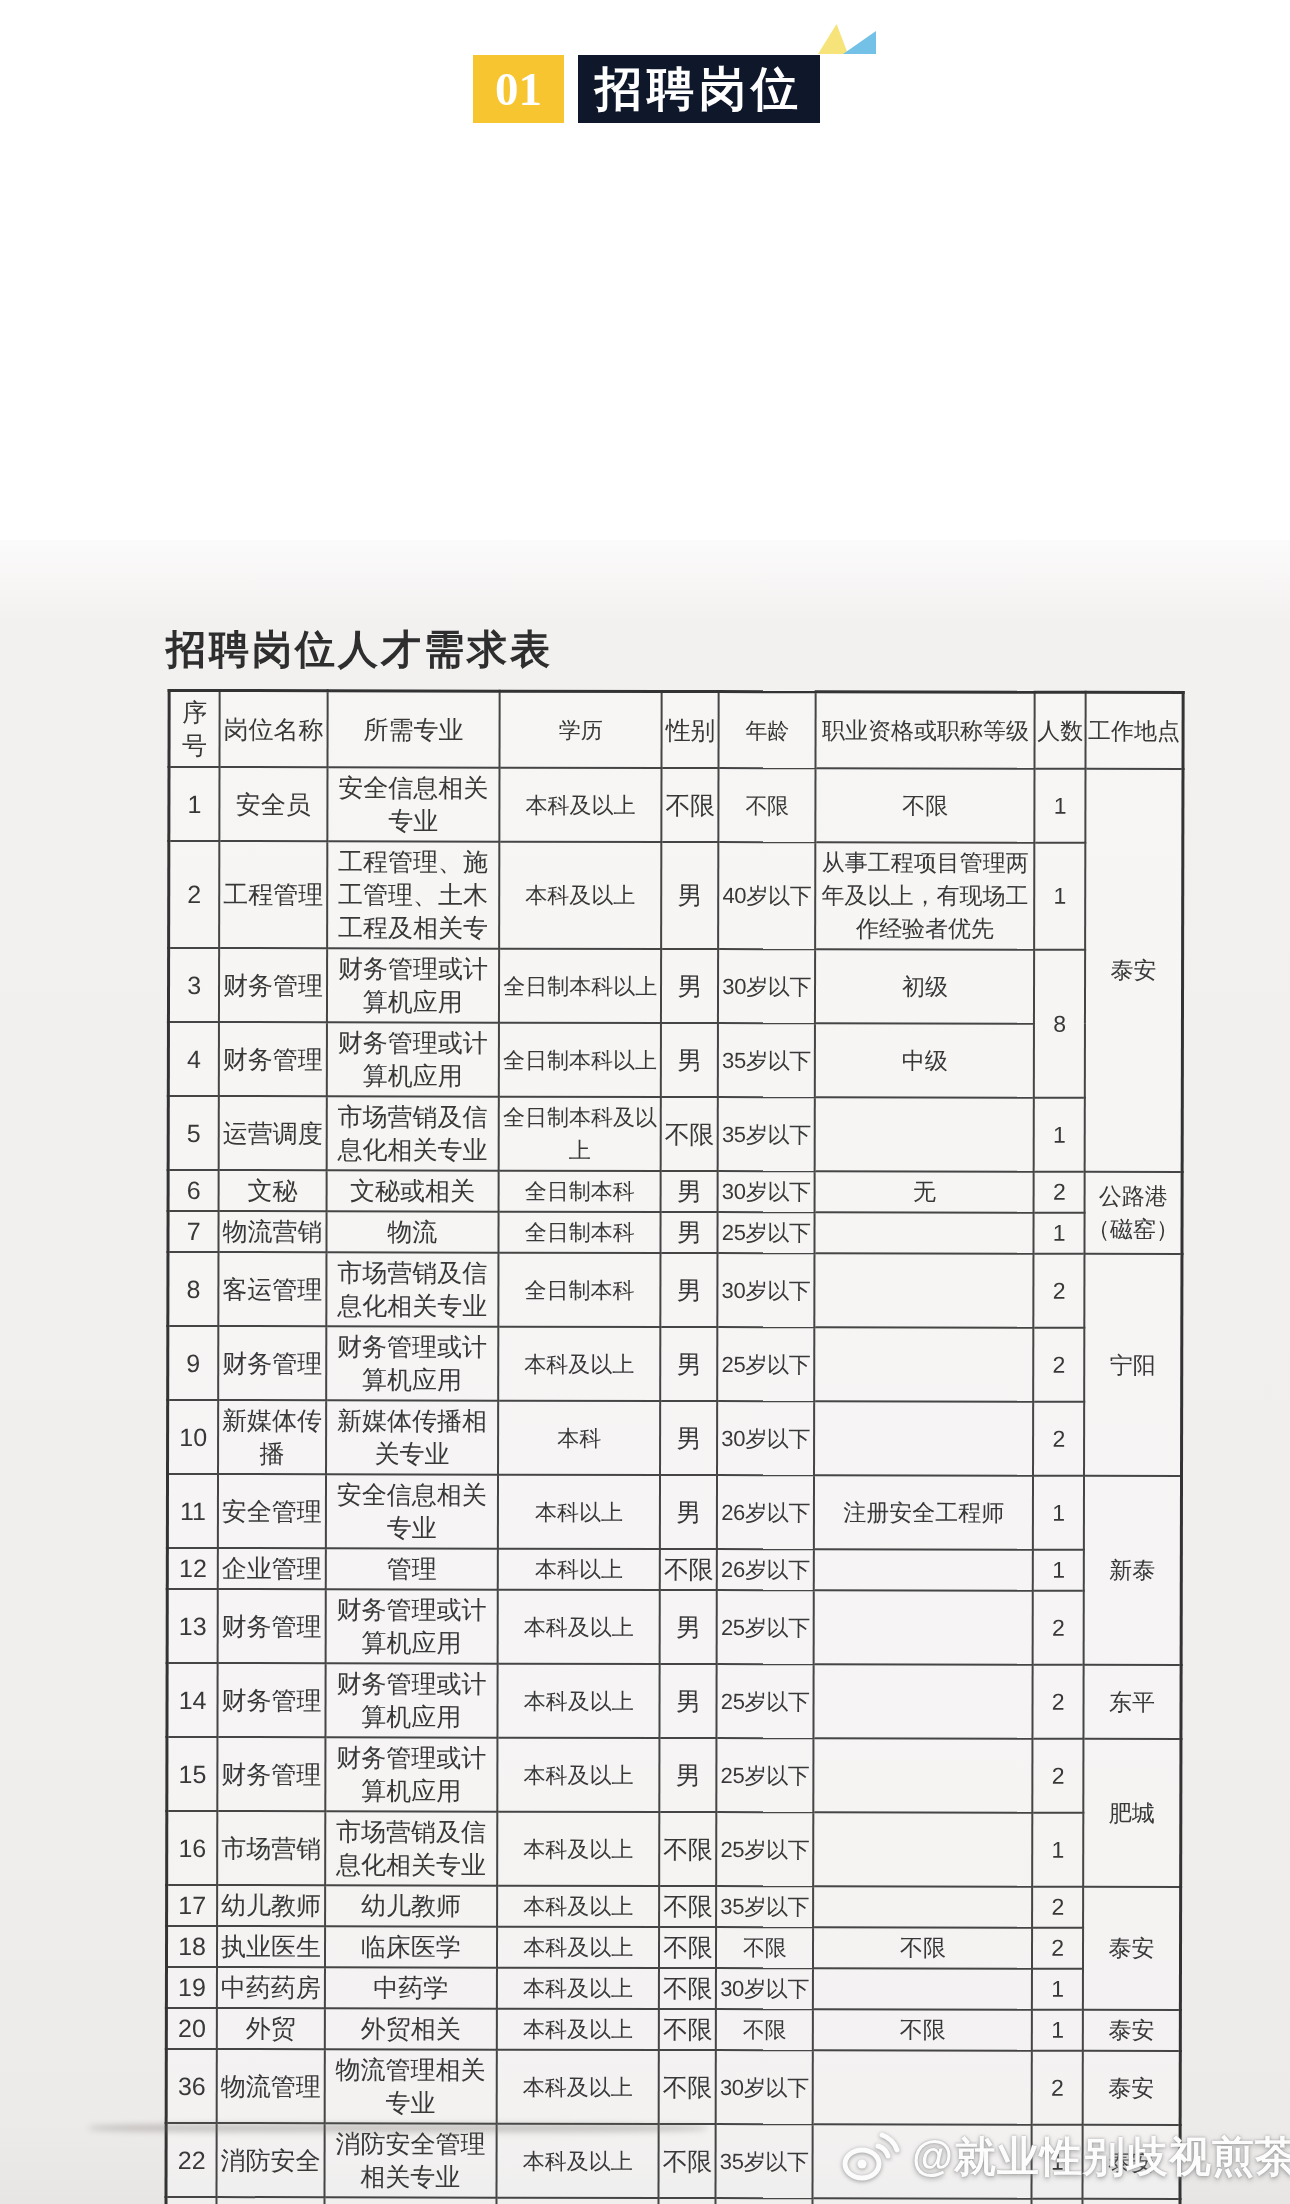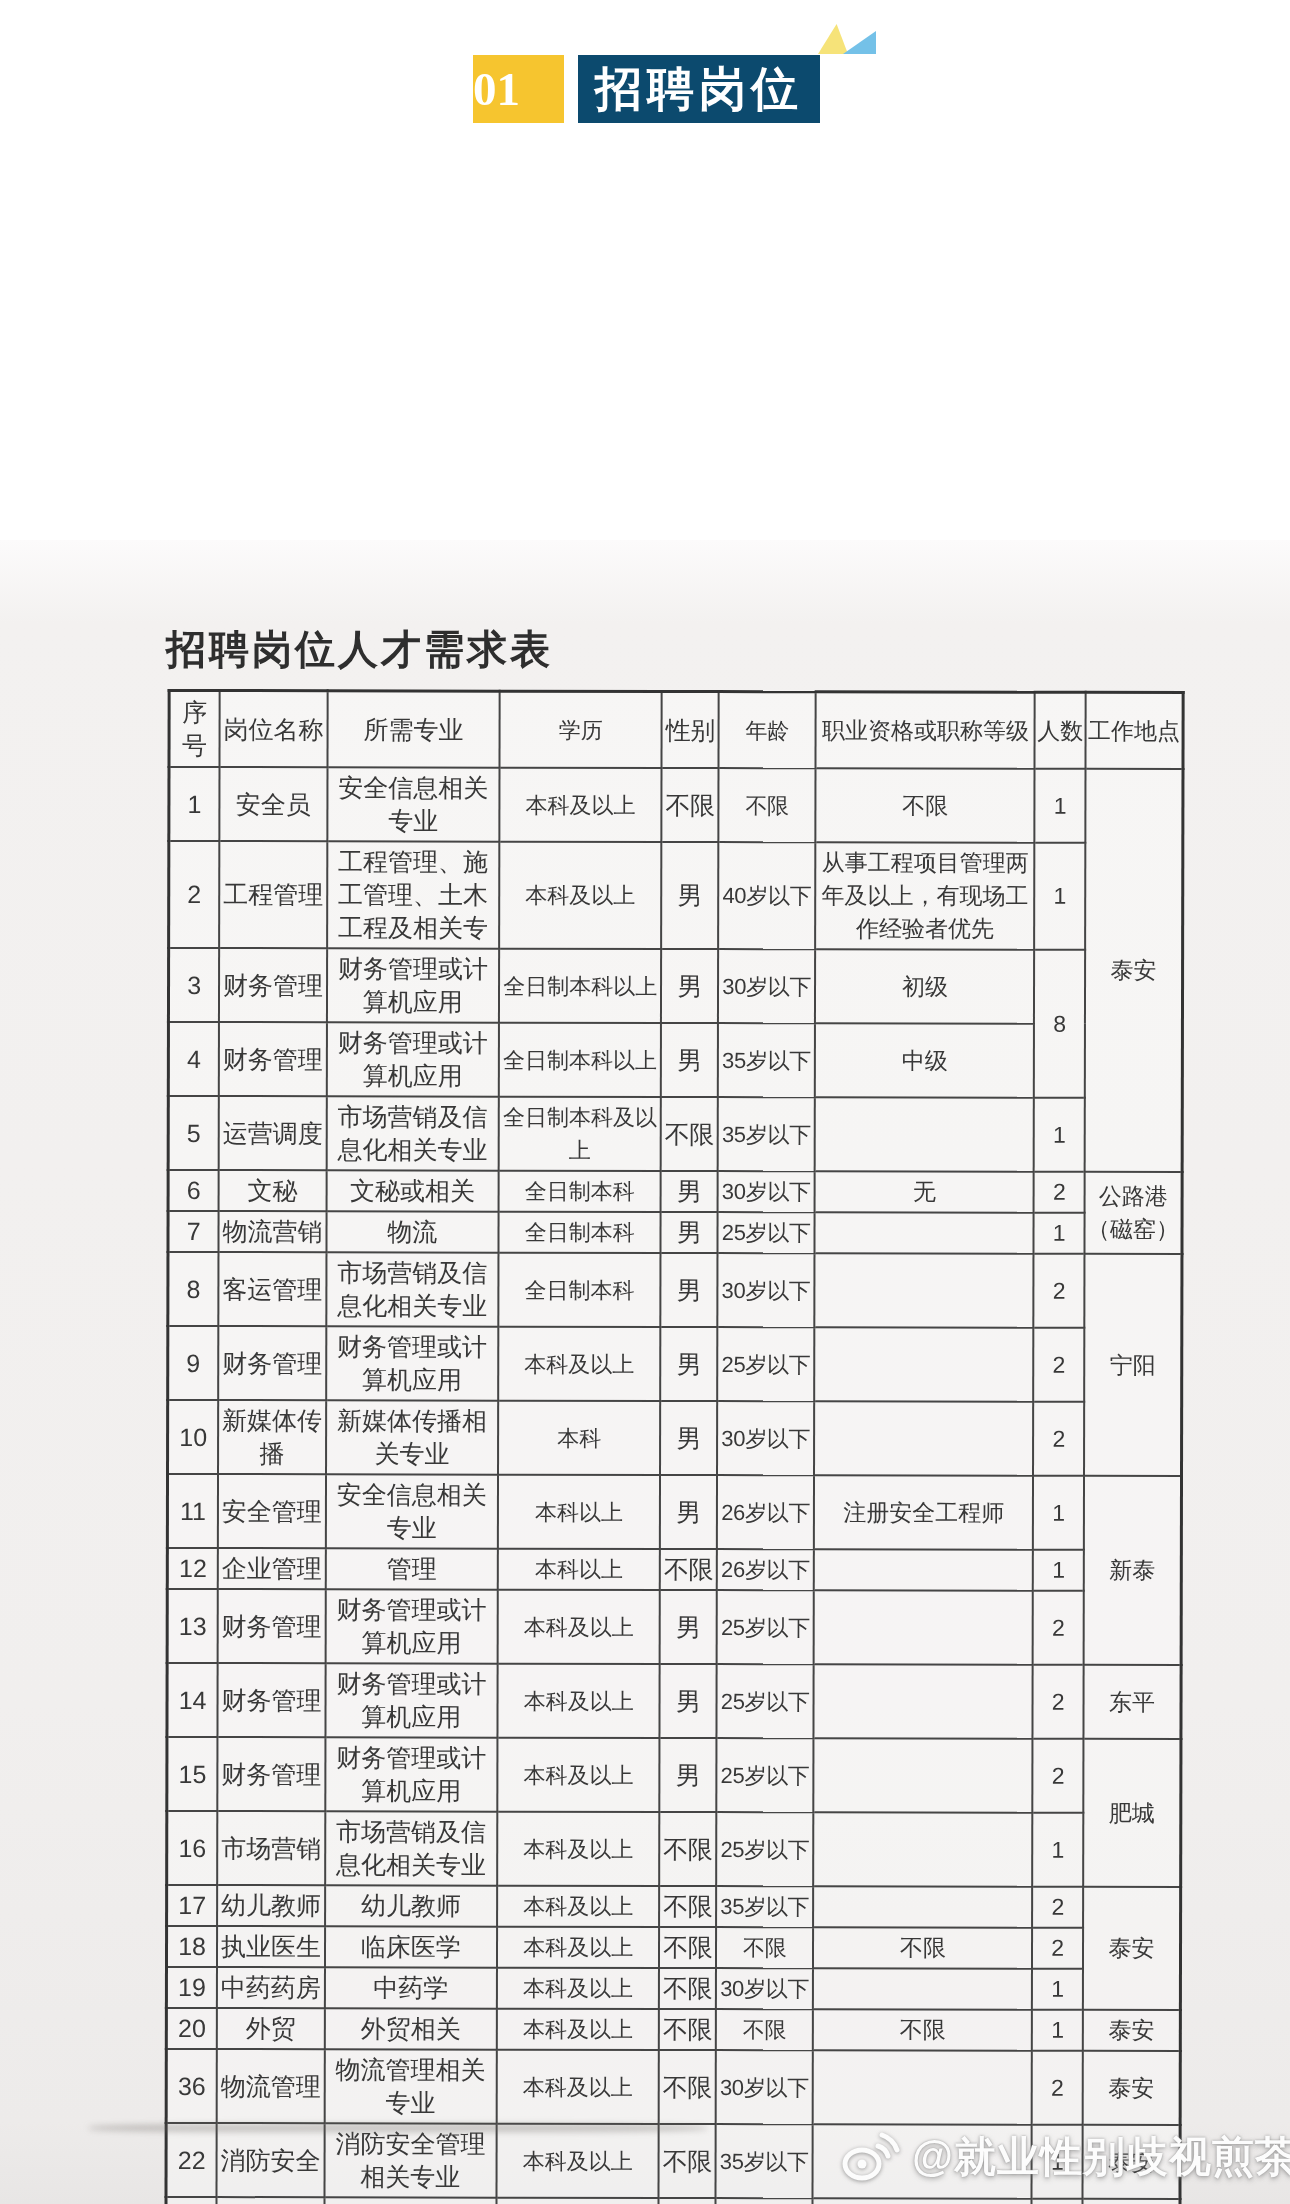--- a/index.html
+++ b/index.html
@@ -5,27 +5,27 @@
   html,body{margin:0;padding:0;background:#ffffff;}
   .canvas{
     position:relative;width:1290px;height:2204px;overflow:hidden;
     background:#ffffff;
     font-family:"Liberation Sans","DejaVu Sans",sans-serif;
   }
   
   .num-box{
     position:absolute;left:473px;top:55px;width:91px;height:68px;
     background:#F6C52F;color:#ffffff;
-    display:flex;align-items:center;
+    display:flex;align-items:center;justify-content:center;
     font-family:"Liberation Serif","DejaVu Serif",serif;
     font-weight:bold;font-size:47px;
   }
   .title-box{
     position:absolute;left:578px;top:55px;width:242px;height:68px;
-    background:#0c4a6e;color:#ffffff;
+    background:#0f172a;color:#ffffff;
     display:flex;align-items:center;justify-content:center;
     font-weight:bold;font-size:47px;letter-spacing:5px;
   }
   .tri{position:absolute;}
   .tri-yellow{left:818px;top:24px;width:30px;height:30px;background:#F6E379;
     clip-path:polygon(62% 0,0 100%,100% 100%);}
   .tri-blue{left:843px;top:31px;width:33px;height:23px;background:#74C1E8;
     clip-path:polygon(100% 0,0 100%,100% 100%);}
   
   .intro{position:absolute;left:40px;top:152px;width:1220px;}

